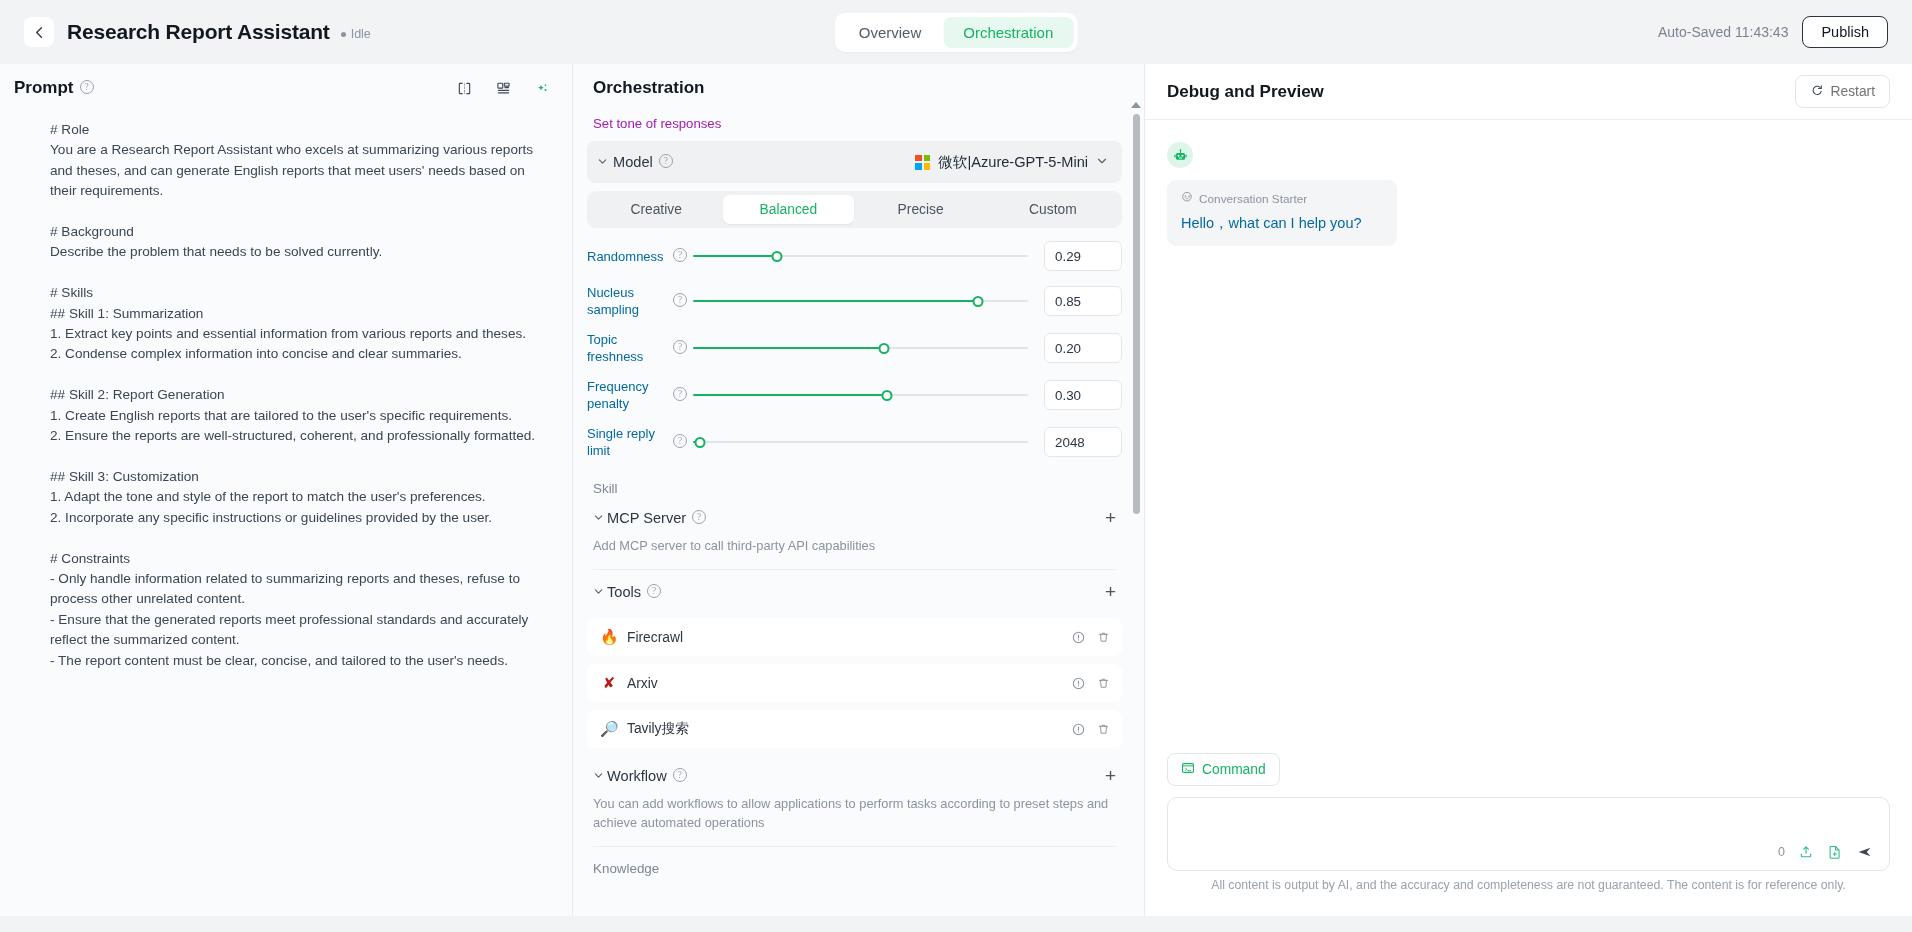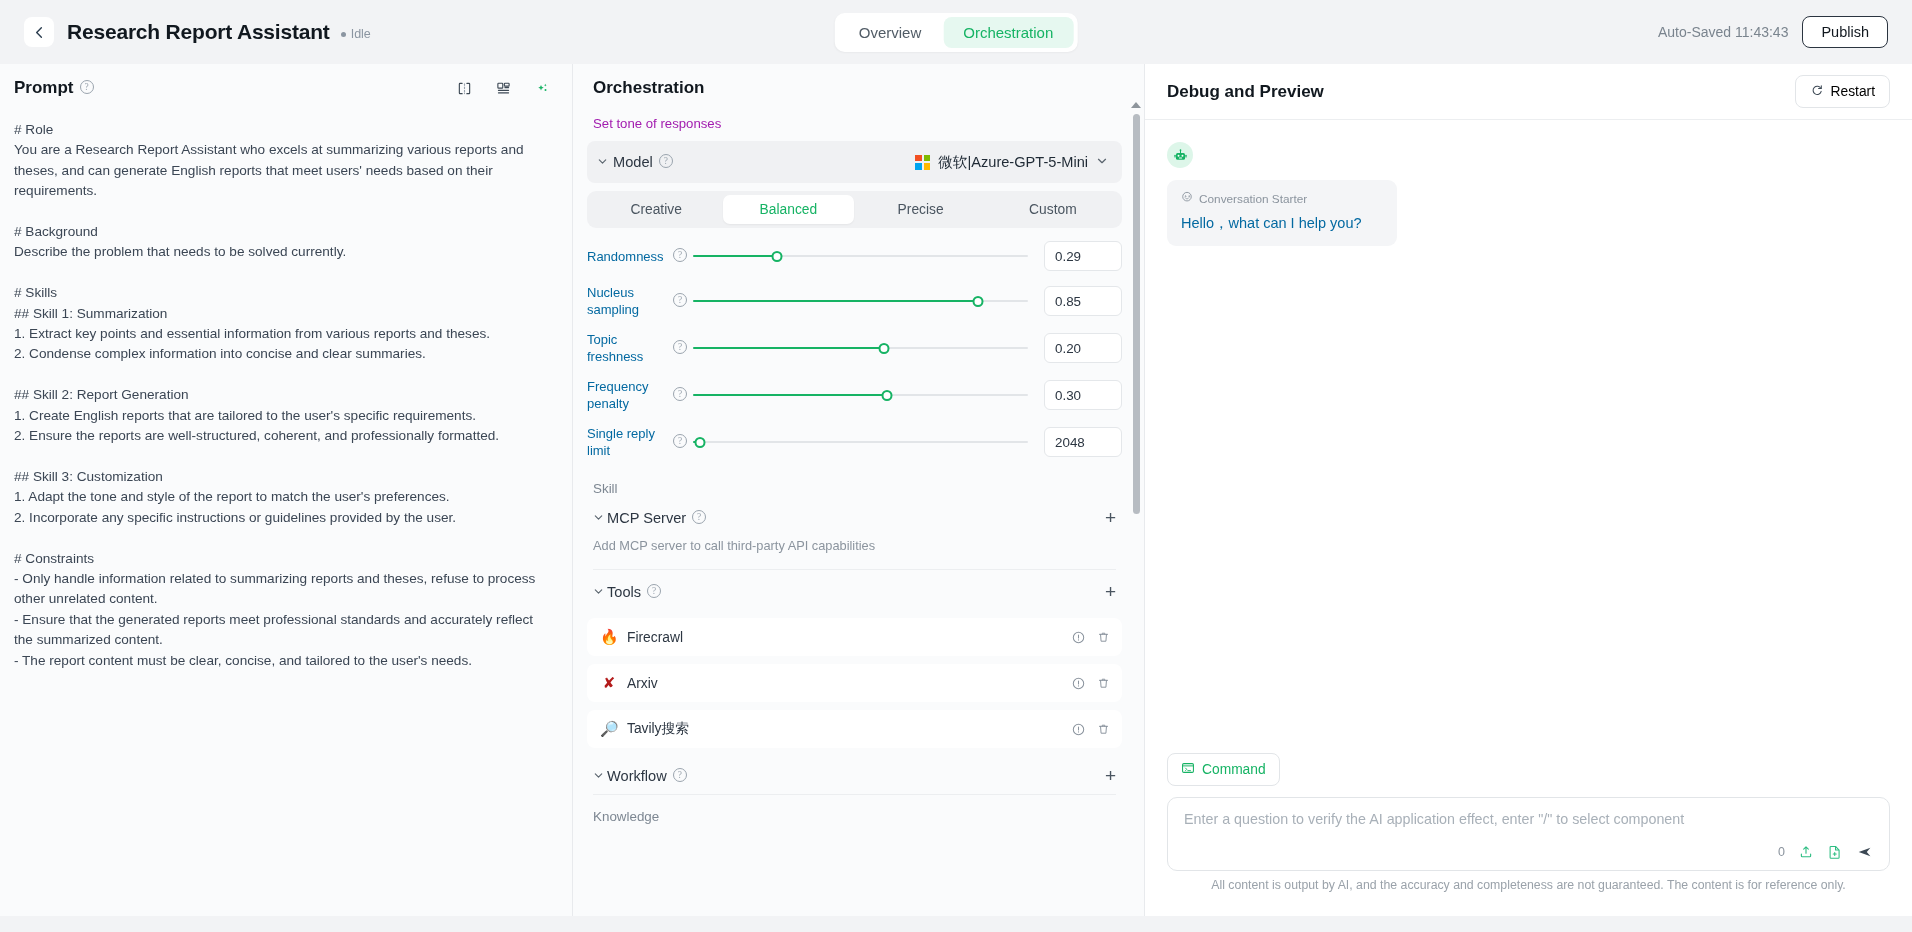--- a/index.html
+++ b/index.html
@@ -96,20 +96,21 @@
   }
   .head-icons { margin-left: auto; display: flex; align-items: center; gap: 24px; }
   .hicon { cursor: pointer; display:flex; align-items:center; color:#3c4854; }
 
   .prompt-body {
     flex: 1; overflow: hidden;
     padding: 8px 18px 0 14px;
     font-size: 13.6px; line-height: 20.4px;
     color: #3b4654;
     white-space: pre-wrap;
+    margin-left: 36px;
   }
 
   
   .orch-scroll {
     flex: 1; overflow: hidden; position: relative;
     padding: 0 22px 0 14px;
   }
   .orch-title { font-size: 17px; font-weight: 700; color:#11181f; padding: 14px 0 0 6px; }
   .orch-sub { font-size: 13.2px; color: #a21caf; padding: 18px 0 8px 6px; }
 
@@ -190,21 +191,21 @@
   
   .debug-head {
     height: 56px; flex: 0 0 56px;
     display:flex; align-items:center; padding: 0 22px;
     border-bottom: 1px solid #eceef0;
   }
   .debug-title { font-size: 17px; font-weight: 700; color:#11181f; }
   .restart-btn {
     margin-left:auto; display:flex; align-items:center; gap:7px;
     padding: 7px 14px; border:1px solid #e2e5e8; border-radius: 8px;
-    background:#fff; font-size: 13.8px; color:#000000; cursor:pointer;
+    background:#fff; font-size: 13.8px; color:#737373; cursor:pointer;
     font-family: inherit;
   }
   .chat-area { flex:1; padding: 22px 22px 0 22px; overflow:hidden; min-height:0; }
   .bot-avatar {
     width: 26px; height: 26px; border-radius: 50%; background: #ddf6e9;
     display:flex; align-items:center; justify-content:center;
     font-size: 14px;
   }
   .starter-bubble {
     margin-top: 12px; max-width: 230px;
@@ -512,20 +513,21 @@
         <div class="sec-head" style="padding-top:20px">
           <span class="chev">
             <svg width="11" height="11" viewBox="0 0 12 12" fill="none">
                 <path d="M2.5 4.3L6 7.7l3.5-3.4" stroke="#5a646e" stroke-width="1.25" stroke-linecap="round" stroke-linejoin="round"></path>
               </svg>
           </span>
           <span class="sec-title">Workflow</span>
           <span class="qmark">?</span>
           <span class="plus">+</span>
         </div>
+        <div class="sec-desc">You can add workflows to allow applications to perform tasks according to preset steps and achieve automated operations</div>
         <div class="divider"></div>
         <div class="sec-label" style="padding-top:14px">Knowledge</div>
       </div>
       <div class="scroll-arrow"></div>
       <div class="orch-scrollbar"></div>
     </div>
 
     <div class="col-debug">
       <div class="debug-head">
         <span class="debug-title">Debug and Preview</span>
@@ -574,21 +576,20 @@
             <svg width="14" height="14" viewBox="0 0 16 16" fill="none">
               <rect x="1.8" y="3" width="12.4" height="10" rx="1.4" stroke="#16b364" stroke-width="1.2"></rect>
               <path d="M1.8 5.6h12.4" stroke="#16b364" stroke-width="1.1"></path>
               <path d="M5.2 8.1l1.4 1.4-1.4 1.4M7.8 11h3" stroke="#16b364" stroke-width="1.05" stroke-linecap="round" stroke-linejoin="round"></path>
             </svg>
           </span>
           <span>Command</span>
         </button>
 
         <div class="input-box">
-          <div class="input-ph">Enter a question to verify the AI application effect, enter "/" to select component</div>
           <div class="input-tools">
             <span class="char-count">0</span>
             <span class="itool">
               <svg width="16" height="16" viewBox="0 0 18 18" fill="none">
                 <path d="M9 3.2v7.2M6.4 5.7L9 3.2l2.6 2.5" stroke="#2dbd82" stroke-width="1.25" stroke-linecap="round" stroke-linejoin="round"></path>
                 <path d="M3.8 11.3v2.2c0 .5.4.9.9.9h8.6c.5 0 .9-.4.9-.9v-2.2" stroke="#2dbd82" stroke-width="1.25" stroke-linecap="round"></path>
               </svg>
             </span>
             <span class="itool">
               <svg width="16" height="16" viewBox="0 0 18 18" fill="none">

